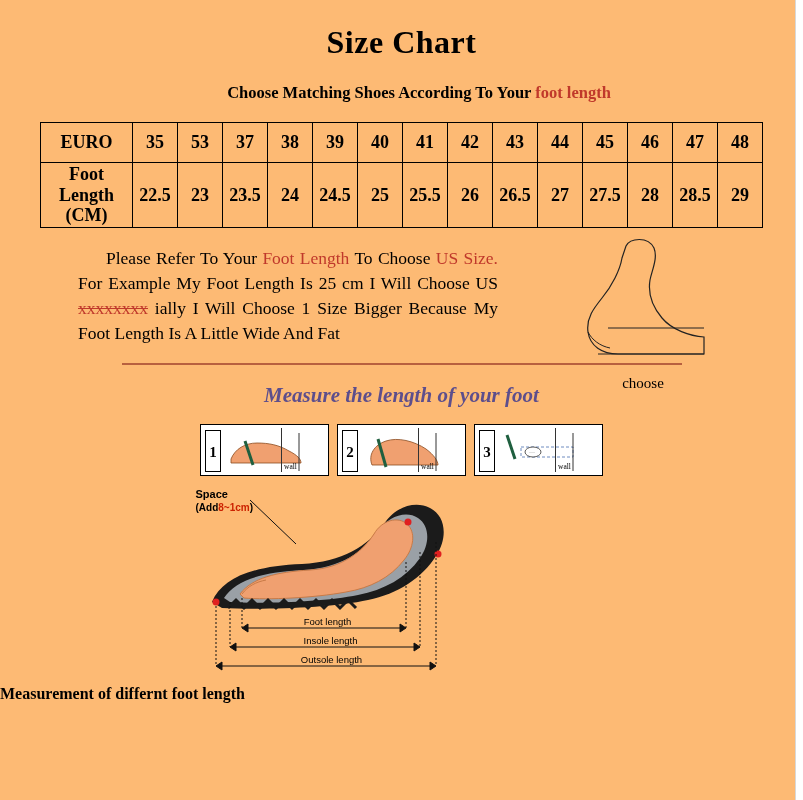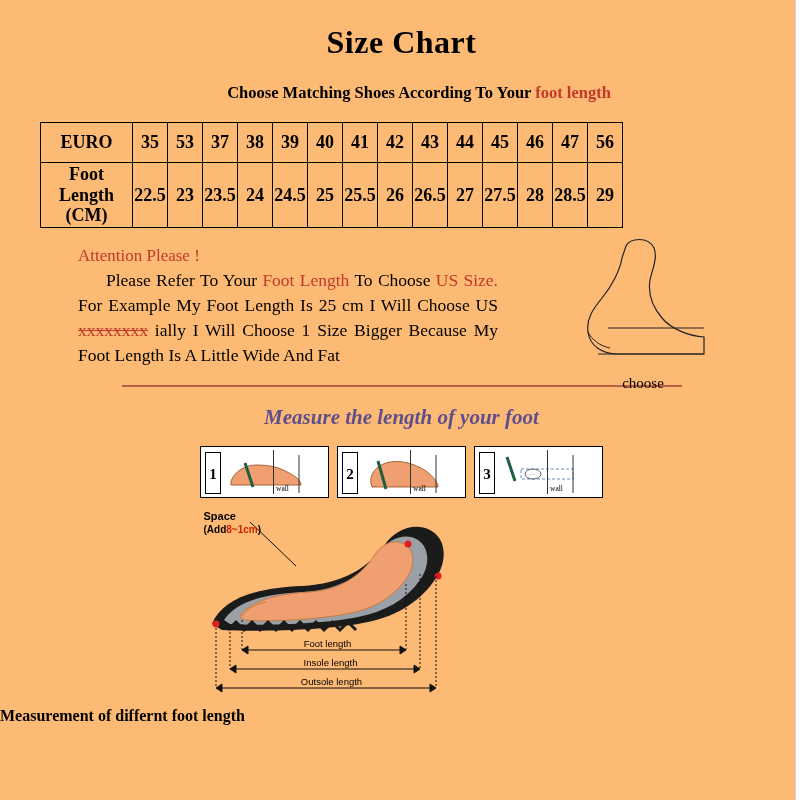--- a/index.html
+++ b/index.html
@@ -32,21 +32,21 @@
     padding-left: 35px;
   }
   .subtitle .accent { color: #c0392b; }
 
   
   .table-wrap {
     margin: 19px 40px 0 40px;
   }
   table.size {
     border-collapse: collapse;
-    width: 583px;
+    width: 723px;
     table-layout: fixed;
   }
   table.size td, table.size th {
     border: 1px solid #000;
     text-align: center;
     vertical-align: middle;
     font-family: "Liberation Serif", serif;
   }
   table.size tr.head td {
     height: 40px;
@@ -144,42 +144,42 @@
     width: 16px; height: 42px;
     border: 1px solid #000;
     font-size: 15px;
     font-weight: bold;
     text-align: center;
     line-height: 42px;
     background: #fff;
   }
   .step .wall {
     position: absolute;
-    right: 10px; top: 3px;
+    right: 2px; top: 3px;
     bottom: 3px;
     width: 22px;
     border-left: 1px solid #333;
     padding-left: 44px;
   }
   .step .wall span {
     position: absolute;
     bottom: 1px; left: 2px;
     font-size: 7.5px;
   }
 
   
   .bigfoot {
     position: relative;
     margin: 6px auto 0 auto;
     width: 420px;
     height: 195px;
   }
   .space-label {
     position: absolute;
-    left: 12px; top: 6px;
+    left: 4px; top: 6px;
     font-size: 11px;
     font-weight: bold;
     font-family: "Liberation Sans", sans-serif;
     line-height: 1.25;
   }
   .space-label .sub { font-size: 10px; }
   .space-label .sub .red { color: #cc2200; }
 
   .dimrow {
     position: absolute;
@@ -226,21 +226,21 @@
         <td>38</td>
         <td>39</td>
         <td>40</td>
         <td>41</td>
         <td>42</td>
         <td>43</td>
         <td>44</td>
         <td>45</td>
         <td>46</td>
         <td>47</td>
-        <td>56</td>
+        <td>48</td>
       </tr>
       <tr class="body">
         <td class="rowlabel">
           <span>Foot</span><br>
           <span>Length</span><br>
           <span>(CM)</span>
         </td>
         <td>22.5</td>
         <td>23</td>
         <td>23.5</td>
@@ -254,21 +254,20 @@
         <td>27.5</td>
         <td>28</td>
         <td>28.5</td>
         <td>29</td>
       </tr>
     </tbody>
       </table>
   </div>
 
   <div class="attention">
-    <div class="att-title">Attention Please !</div>
     <div class="att-body">
       <span>Please Refer To Your </span><span class="red">Foot Length</span><span> To Choose </span><span class="red">US Size.</span><span> For Example My Foot Length Is 25 cm I Will Choose US </span><span class="strike" style="text-decoration: line-through;">xxxxxxxx</span><span> ially I Will Choose 1 Size Bigger Because My Foot Length Is A Little Wide And Fat</span>
     </div>
 
     <svg class="foot-sketch" viewBox="0 0 190 150">
       <path d="M48 10 C 52 2, 70 0, 76 12 C 80 22, 74 34, 72 44
                C 70 56, 74 70, 84 82 C 94 94, 112 100, 126 101
                L 126 118 L 40 118 C 24 118, 12 110, 10 96
                C 8 82, 16 72, 24 62 C 34 50, 42 34, 44 22 Z" fill="none" stroke="#222" stroke-width="1.2"></path>
       <path d="M10 96 C 14 104, 22 110, 32 112" fill="none" stroke="#222" stroke-width="1"></path>

